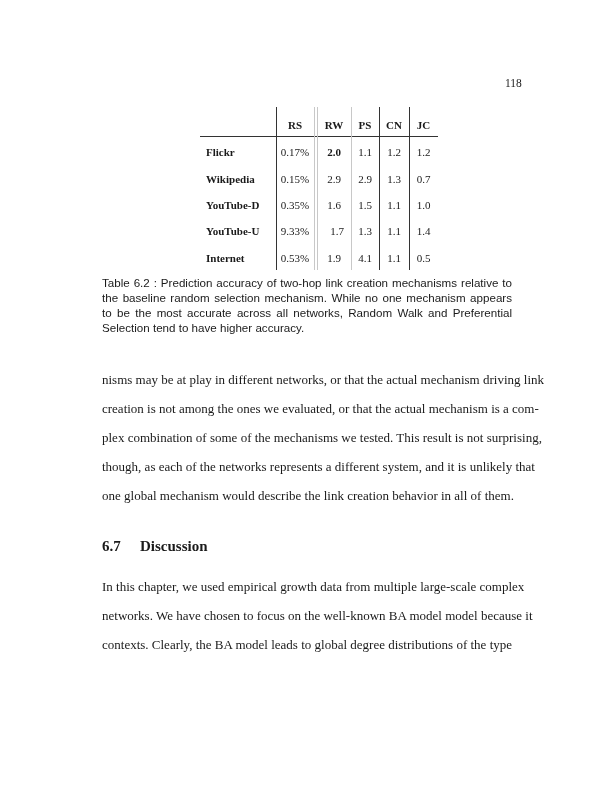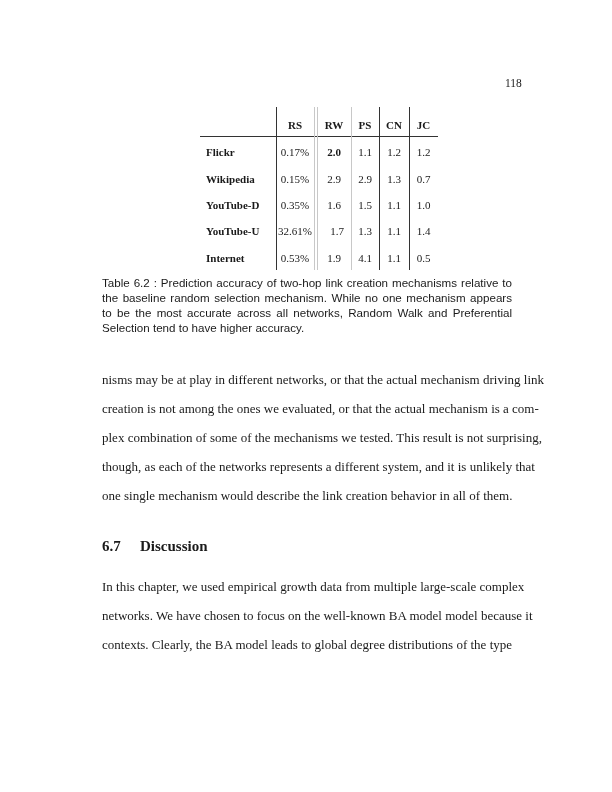--- a/index.html
+++ b/index.html
@@ -86,21 +86,21 @@
       <div>
         <div class="cell rowlbl" style="top: 92px;">YouTube-D</div>
         <div class="cell num" style="top: 92px; left: 76px; width: 38px;">0.35%</div>
         <div class="cell num" style="top: 92px; left: 117px; width: 34px;">1.6</div>
         <div class="cell num" style="top: 92px; left: 151px; width: 28px;">1.5</div>
         <div class="cell num" style="top: 92px; left: 179px; width: 30px;">1.1</div>
         <div class="cell num" style="top: 92px; left: 209px; width: 29px;">1.0</div>
       </div>
       <div>
         <div class="cell rowlbl" style="top: 118px;">YouTube-U</div>
-        <div class="cell num" style="top: 118px; left: 76px; width: 38px;">32.61%</div>
+        <div class="cell num" style="top: 118px; left: 76px; width: 38px;">9.33%</div>
         <div class="cell num" style="top: 118px; left: 120px; width: 34px;">1.7</div>
         <div class="cell num" style="top: 118px; left: 151px; width: 28px;">1.3</div>
         <div class="cell num" style="top: 118px; left: 179px; width: 30px;">1.1</div>
         <div class="cell num" style="top: 118px; left: 209px; width: 29px;">1.4</div>
       </div>
       <div>
         <div class="cell rowlbl" style="top: 145px;">Internet</div>
         <div class="cell num" style="top: 145px; left: 76px; width: 38px;">0.53%</div>
         <div class="cell num" style="top: 145px; left: 117px; width: 34px;">1.9</div>
         <div class="cell num" style="top: 145px; left: 151px; width: 28px;">4.1</div>
@@ -110,21 +110,21 @@
     </div>
 </div>
 
 <div class="caption">Table 6.2 : Prediction accuracy of two-hop link creation mechanisms relative to the baseline random selection mechanism. While no one mechanism appears to be the most accurate across all networks, Random Walk and Preferential Selection tend to have higher accuracy.</div>
 
 <div class="para" style="top:372px">
   <span class="line">nisms may be at play in different networks, or that the actual mechanism driving link</span>
   <span class="line">creation is not among the ones we evaluated, or that the actual mechanism is a com-</span>
   <span class="line">plex combination of some of the mechanisms we tested. This result is not surprising,</span>
   <span class="line">though, as each of the networks represents a different system, and it is unlikely that</span>
-  <span class="line last">one single mechanism would describe the link creation behavior in all of them.</span>
+  <span class="line last">one global mechanism would describe the link creation behavior in all of them.</span>
 </div>
 
 <div class="section-heading">
   <span class="num">6.7</span><span>Discussion</span>
 </div>
 
 <div class="para" style="top:579px">
   <span class="line">In this chapter, we used empirical growth data from multiple large-scale complex</span>
   <span class="line">networks. We have chosen to focus on the well-known BA model model because it</span>
   <span class="line">contexts. Clearly, the BA model leads to global degree distributions of the type</span>

